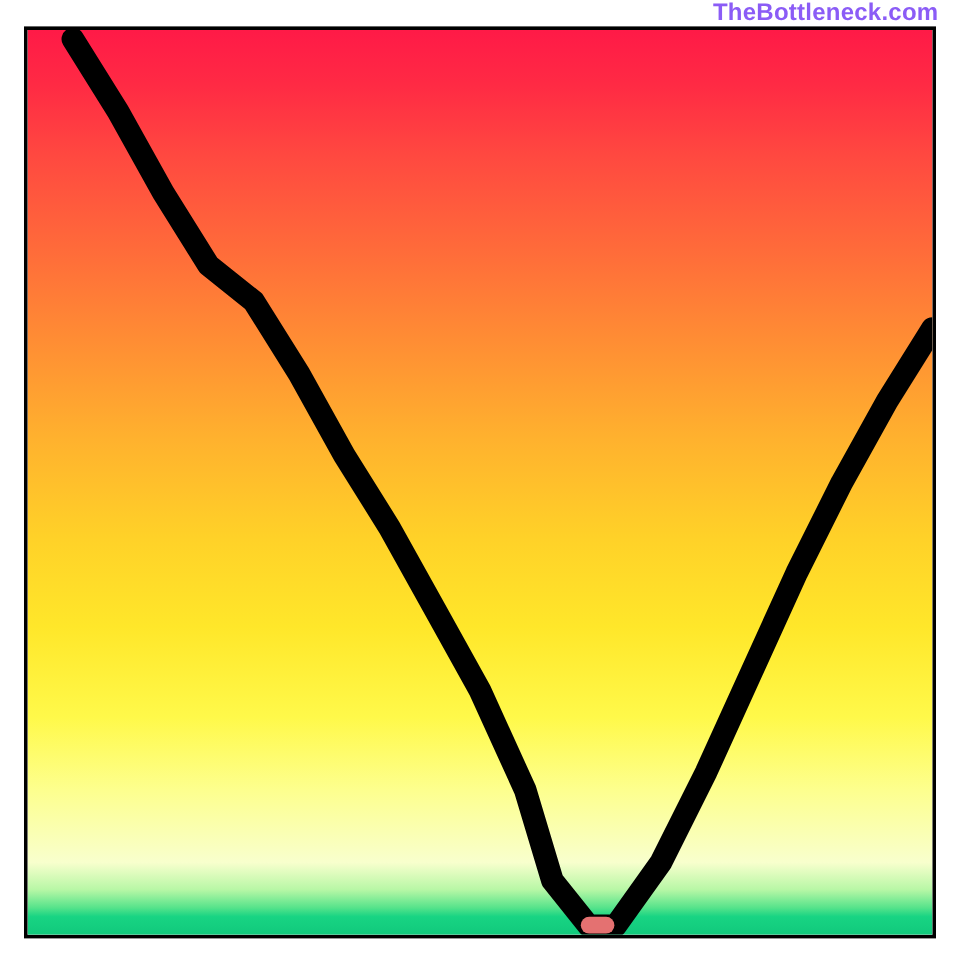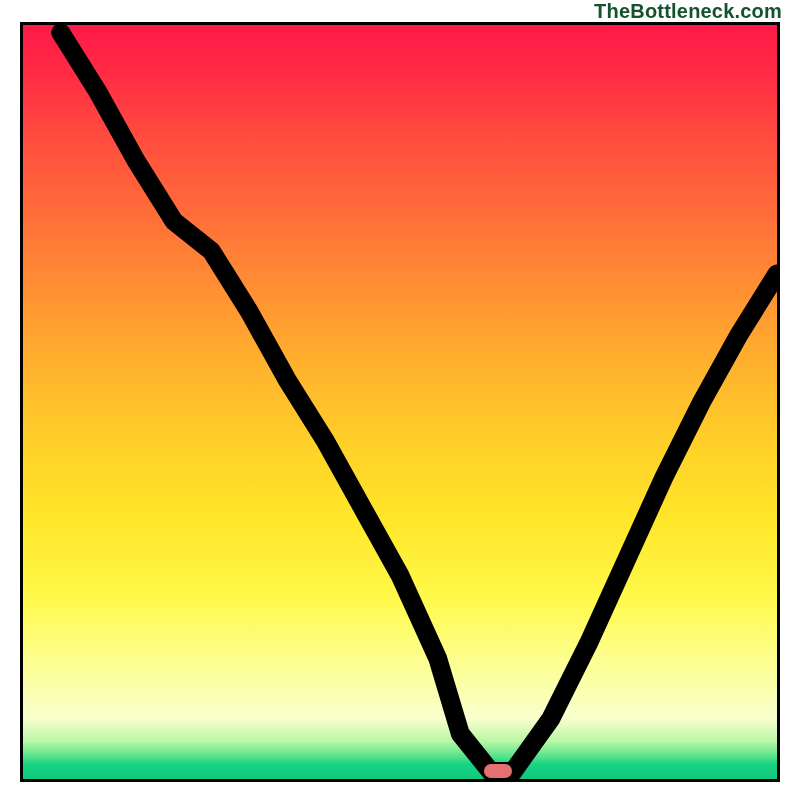--- a/index.html
+++ b/index.html
@@ -67,21 +67,21 @@
     height: 14px;
     border-radius: 7px;
     background: #e47171;
     transform: translate(-50%, -50%);
   }
   .watermark {
     position: absolute;
     top: 0px;
     right: 18px;
     font: 600 20px Arial, Helvetica, sans-serif;
-    color: #14532d;
+    color: #8b5cf6;
     letter-spacing: 0.2px;
     user-select: none;
   }
 </style>
 </head>
 <body>
 
 <div class="stage">
 
   <div class="watermark">TheBottleneck.com</div>

